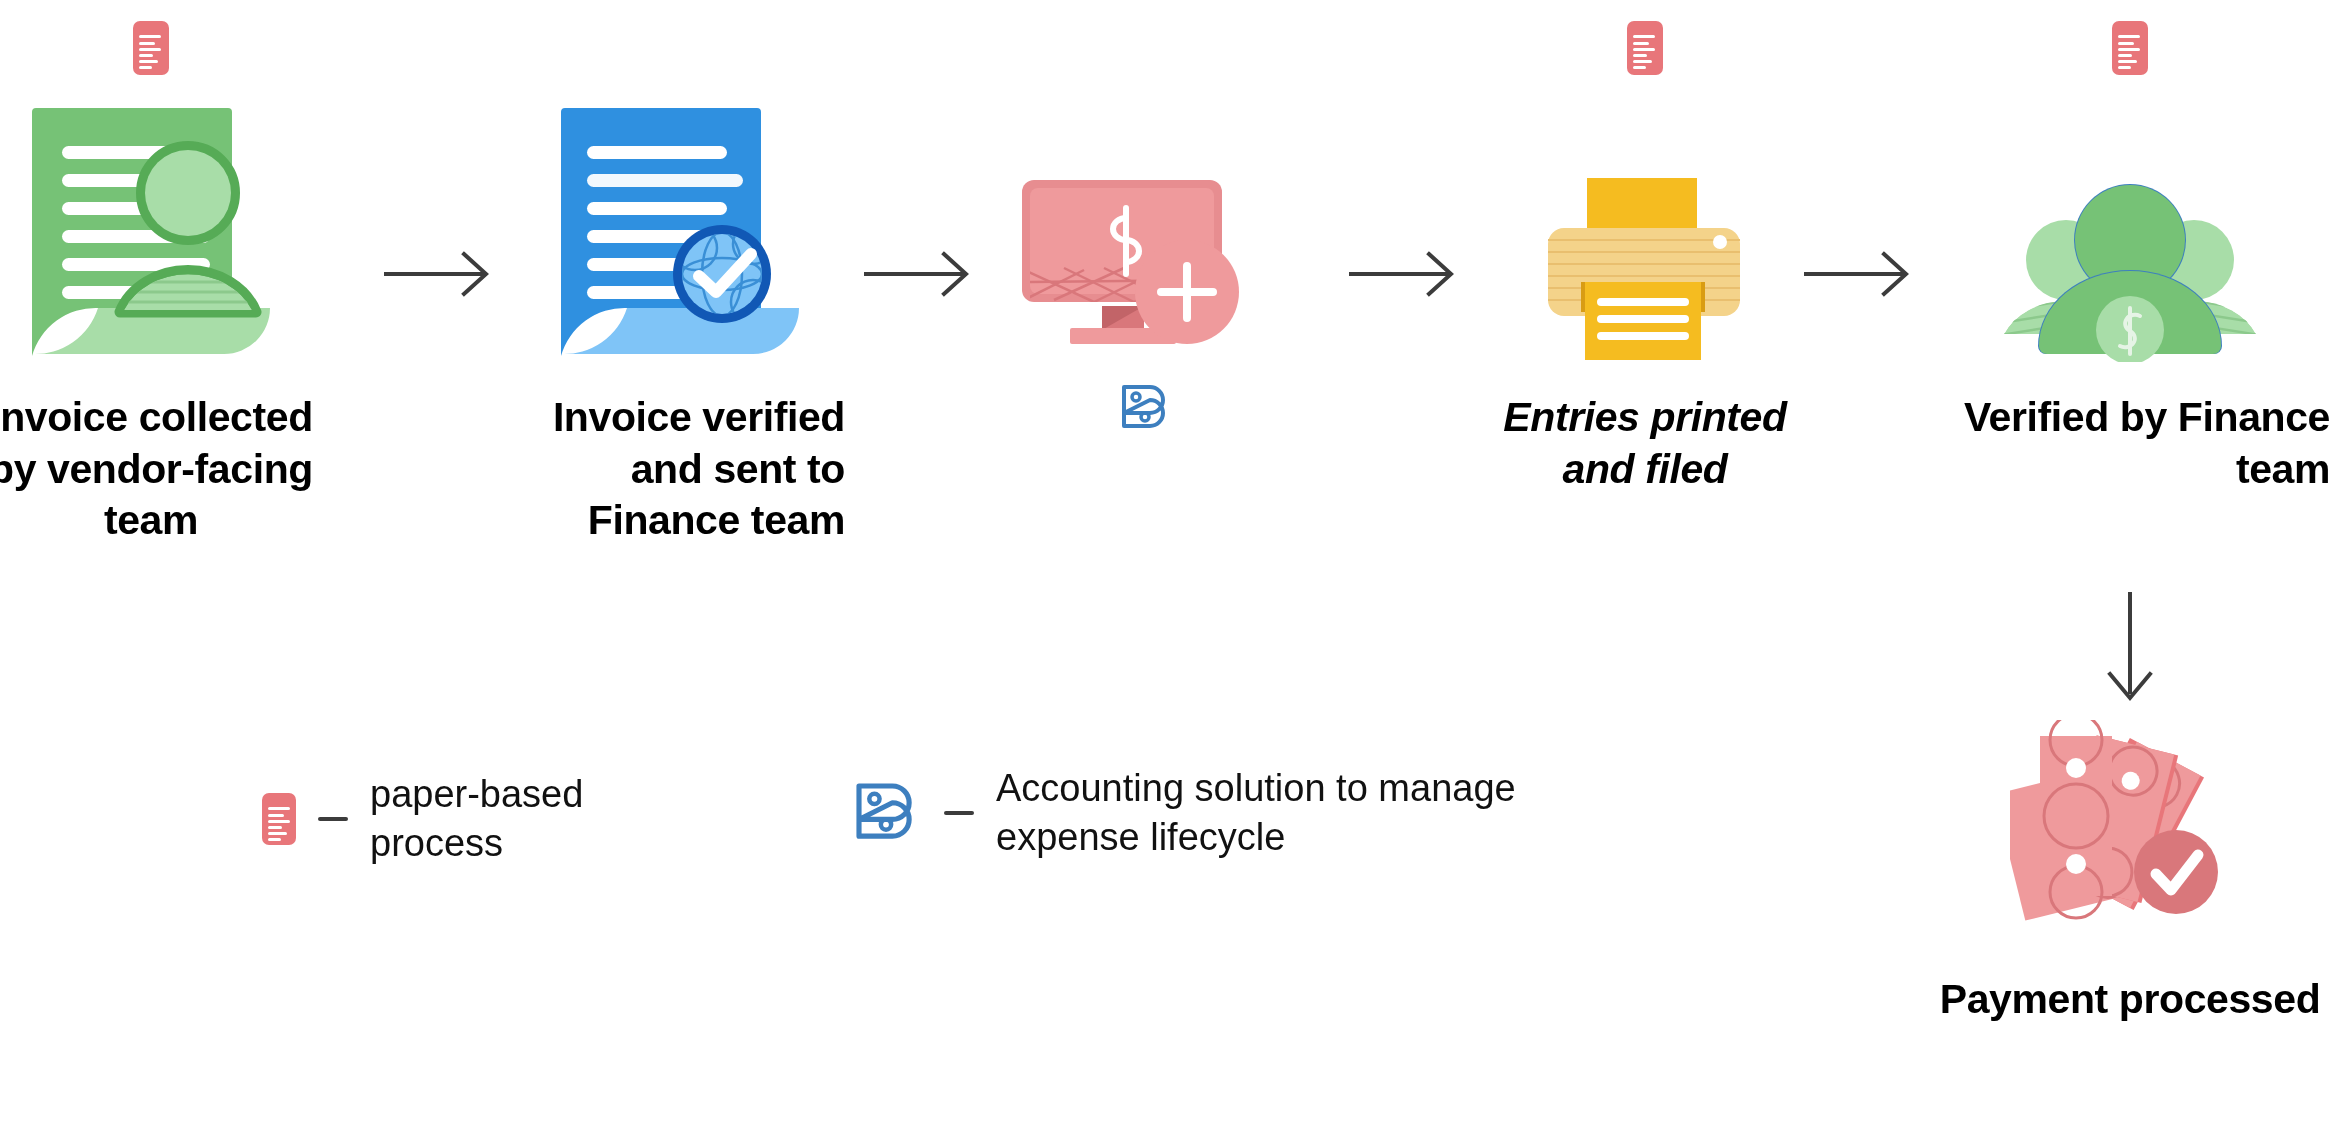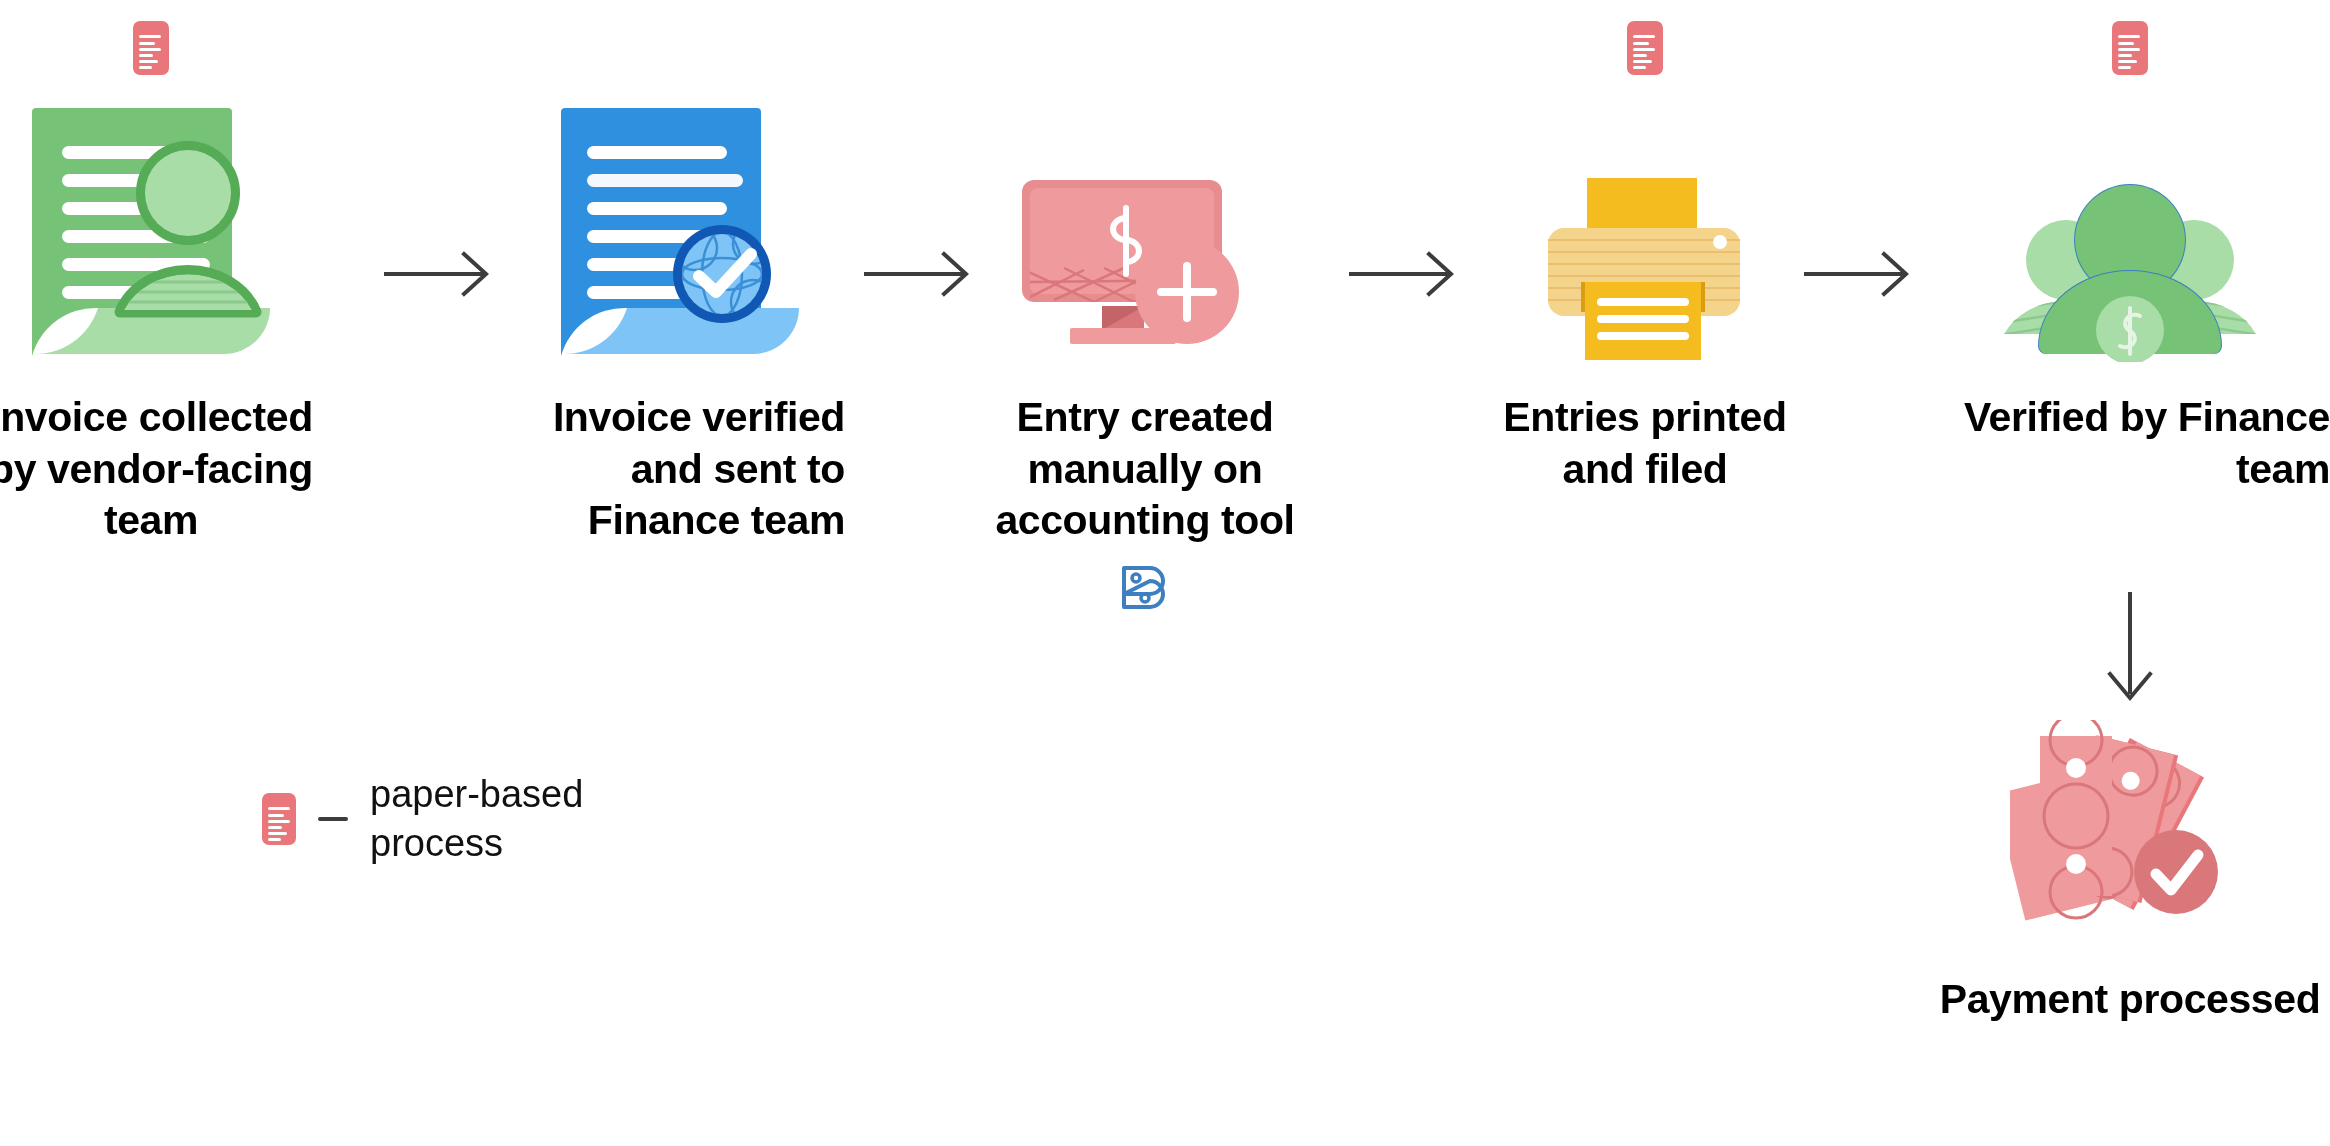--- a/index.html
+++ b/index.html
@@ -172,36 +172,35 @@
             <path d="M112 56 a13 11 0 1 0 0 22 a13 11 0 1 1 0 22"></path>
             <line x1="112" y1="46" x2="112" y2="112"></line>
           </g>
           <circle cx="173" cy="130" r="52" fill="#ef9a9c"></circle>
           <g stroke="#ffffff" stroke-width="8" stroke-linecap="round">
             <line x1="173" y1="104" x2="173" y2="156"></line>
             <line x1="147" y1="130" x2="199" y2="130"></line>
           </g>
         </svg>
       </div>
-      <div class="step-label">Entry created manually on accounting tool</div>
       <div class="step-sub">
         <svg width="56" height="52" viewBox="0 0 56 52">
           <path d="M7 5 h26 a13 13 0 0 1 0 26 h-26 l26 -13 a13 13 0 0 1 0 26 h-26 z" fill="none" stroke="#3d7fbf" stroke-width="4" stroke-linejoin="round"></path>
           <circle cx="19" cy="15" r="4" fill="none" stroke="#3d7fbf" stroke-width="3.5"></circle>
           <circle cx="28" cy="35" r="4" fill="none" stroke="#3d7fbf" stroke-width="3.5"></circle>
         </svg>
       </div>
     </div>
 
     <svg class="arrow-right" style="left:1345px;" viewBox="0 0 120 56">
       <line x1="4" y1="28" x2="104" y2="28" stroke="#3c3c3c" stroke-width="4"></line>
       <polyline points="84,8 106,28 84,48" fill="none" stroke="#3c3c3c" stroke-width="4" stroke-linecap="square"></polyline>
     </svg>
 
-    <div class="step" style="left:1480px;">
+    <div class="step" style="left:1480px;font-style:italic;">
       <div class="step-paper">
         <div class="paper-mini">
           <i></i>
             <i></i>
             <i></i>
             <i></i>
             <i></i>
             <i></i>
         </div>
       </div>
@@ -303,20 +302,29 @@
           <i></i>
           <i></i>
           <i></i>
           <i></i>
           <i></i>
       </div>
       <span class="legend-dash"></span>
       <span class="legend-text" style="max-width:300px;">paper-based process</span>
     </div>
 
+    <div class="legend-item" style="left:850px;top:4px;">
+      <svg width="72" height="68" viewBox="0 0 56 52" style="flex:none;">
+        <path d="M7 5 h26 a13 13 0 0 1 0 26 h-26 l26 -13 a13 13 0 0 1 0 26 h-26 z" fill="none" stroke="#3d7fbf" stroke-width="4" stroke-linejoin="round"></path>
+        <circle cx="19" cy="15" r="4" fill="none" stroke="#3d7fbf" stroke-width="3.5"></circle>
+        <circle cx="28" cy="35" r="4" fill="none" stroke="#3d7fbf" stroke-width="3.5"></circle>
+      </svg>
+      <span class="legend-dash"></span>
+      <span class="legend-text" style="max-width:520px;">Accounting solution to manage expense lifecycle</span>
+    </div>
   </div>
 
   <div class="final" style="left:1920px;top:720px;">
     <div class="money-wrap">
       <svg width="240" height="230" viewBox="0 0 240 230">
         <g transform="rotate(-14 60 140)">
           <rect x="2" y="58" width="96" height="130" fill="#ef9a9c"></rect>
         </g>
         <g transform="rotate(28 120 120)">
           <rect x="72" y="30" width="84" height="150" fill="#e8767a"></rect>

